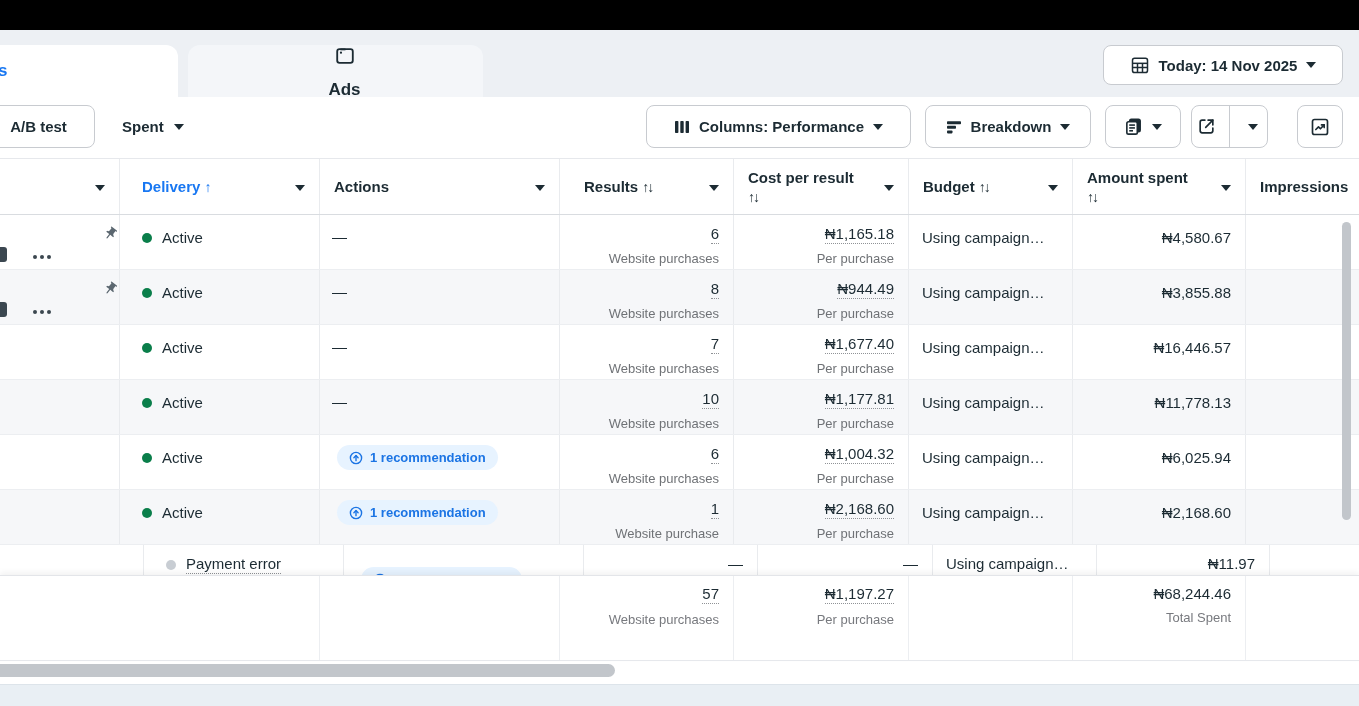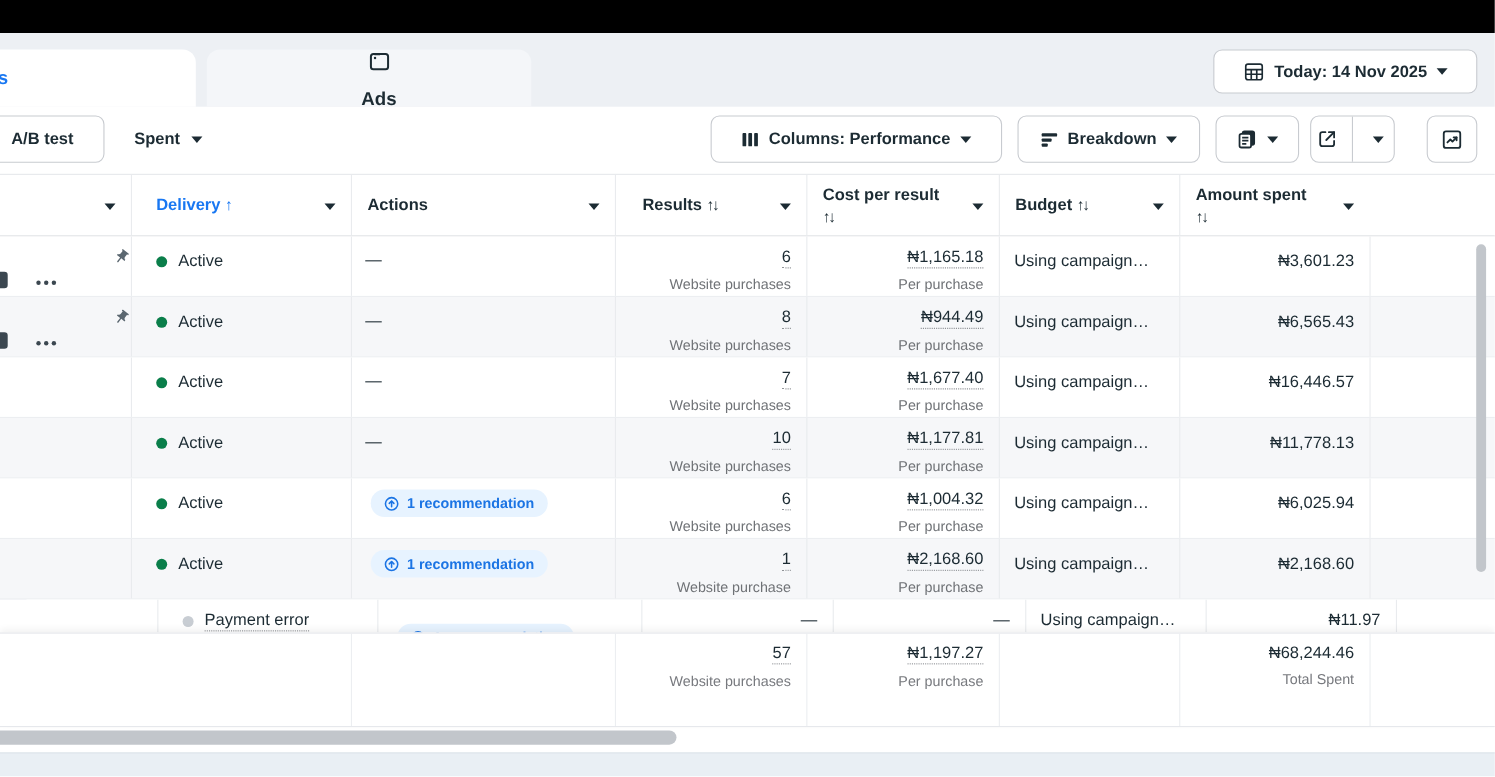--- a/index.html
+++ b/index.html
@@ -231,20 +231,23 @@
     <div class="hcell x5">
       <span class="hmid"><span>Budget</span>
         <span class="sortglyph">↑↓</span></span>
       <span class="caret hcaret"></span>
     </div>
     <div class="hcell x6">
       <span class="hline1">Amount spent</span>
       <span class="hline2 sortglyph">↑↓</span>
       <span class="caret hcaret"></span>
     </div>
+    <div class="hcell x7">
+      <span class="hmid">Impressions</span>
+    </div>
   </div>
 
   <div class="tbody">
 
     <div class="trow">
       <div class="cell x0">
         <span class="pin">
           <svg width="15" height="15" viewBox="0 0 24 24" fill="#5b6770">
               <path d="M16 9V4h1a1 1 0 0 0 0-2H7a1 1 0 0 0 0 2h1v5c0 1.66-1.34 3-3 3v2h5.97v7l1 1 1-1v-7H19v-2c-1.66 0-3-1.34-3-3z"></path>
             </svg>
@@ -270,21 +273,21 @@
           <span class="sub">Website purchases</span>
         </div>
       <div class="cell x4 num">
           <span class="val"><span class="u">₦1,165.18</span></span>
           <span class="sub">Per purchase</span>
         </div>
       <div class="cell x5">
           <span class="budget-text">Using campaign…</span>
         </div>
       <div class="cell x6 num amount">
-          <span class="val">₦3,601.23</span>
+          <span class="val">₦4,580.67</span>
         </div>
       <div class="cell x7"></div>
     </div>
 
     <div class="trow alt">
       <div class="cell x0">
         <span class="pin">
           <svg width="15" height="15" viewBox="0 0 24 24" fill="#5b6770">
               <path d="M16 9V4h1a1 1 0 0 0 0-2H7a1 1 0 0 0 0 2h1v5c0 1.66-1.34 3-3 3v2h5.97v7l1 1 1-1v-7H19v-2c-1.66 0-3-1.34-3-3z"></path>
             </svg>
@@ -310,21 +313,21 @@
           <span class="sub">Website purchases</span>
         </div>
       <div class="cell x4 num">
           <span class="val"><span class="u">₦944.49</span></span>
           <span class="sub">Per purchase</span>
         </div>
       <div class="cell x5">
           <span class="budget-text">Using campaign…</span>
         </div>
       <div class="cell x6 num amount">
-          <span class="val">₦6,565.43</span>
+          <span class="val">₦3,855.88</span>
         </div>
       <div class="cell x7"></div>
     </div>
 
     <div class="trow">
       <div class="cell x0"></div>
       <div class="cell x1">
           <span class="statusline">
             <span class="dot green"></span>
             <span>Active</span>

